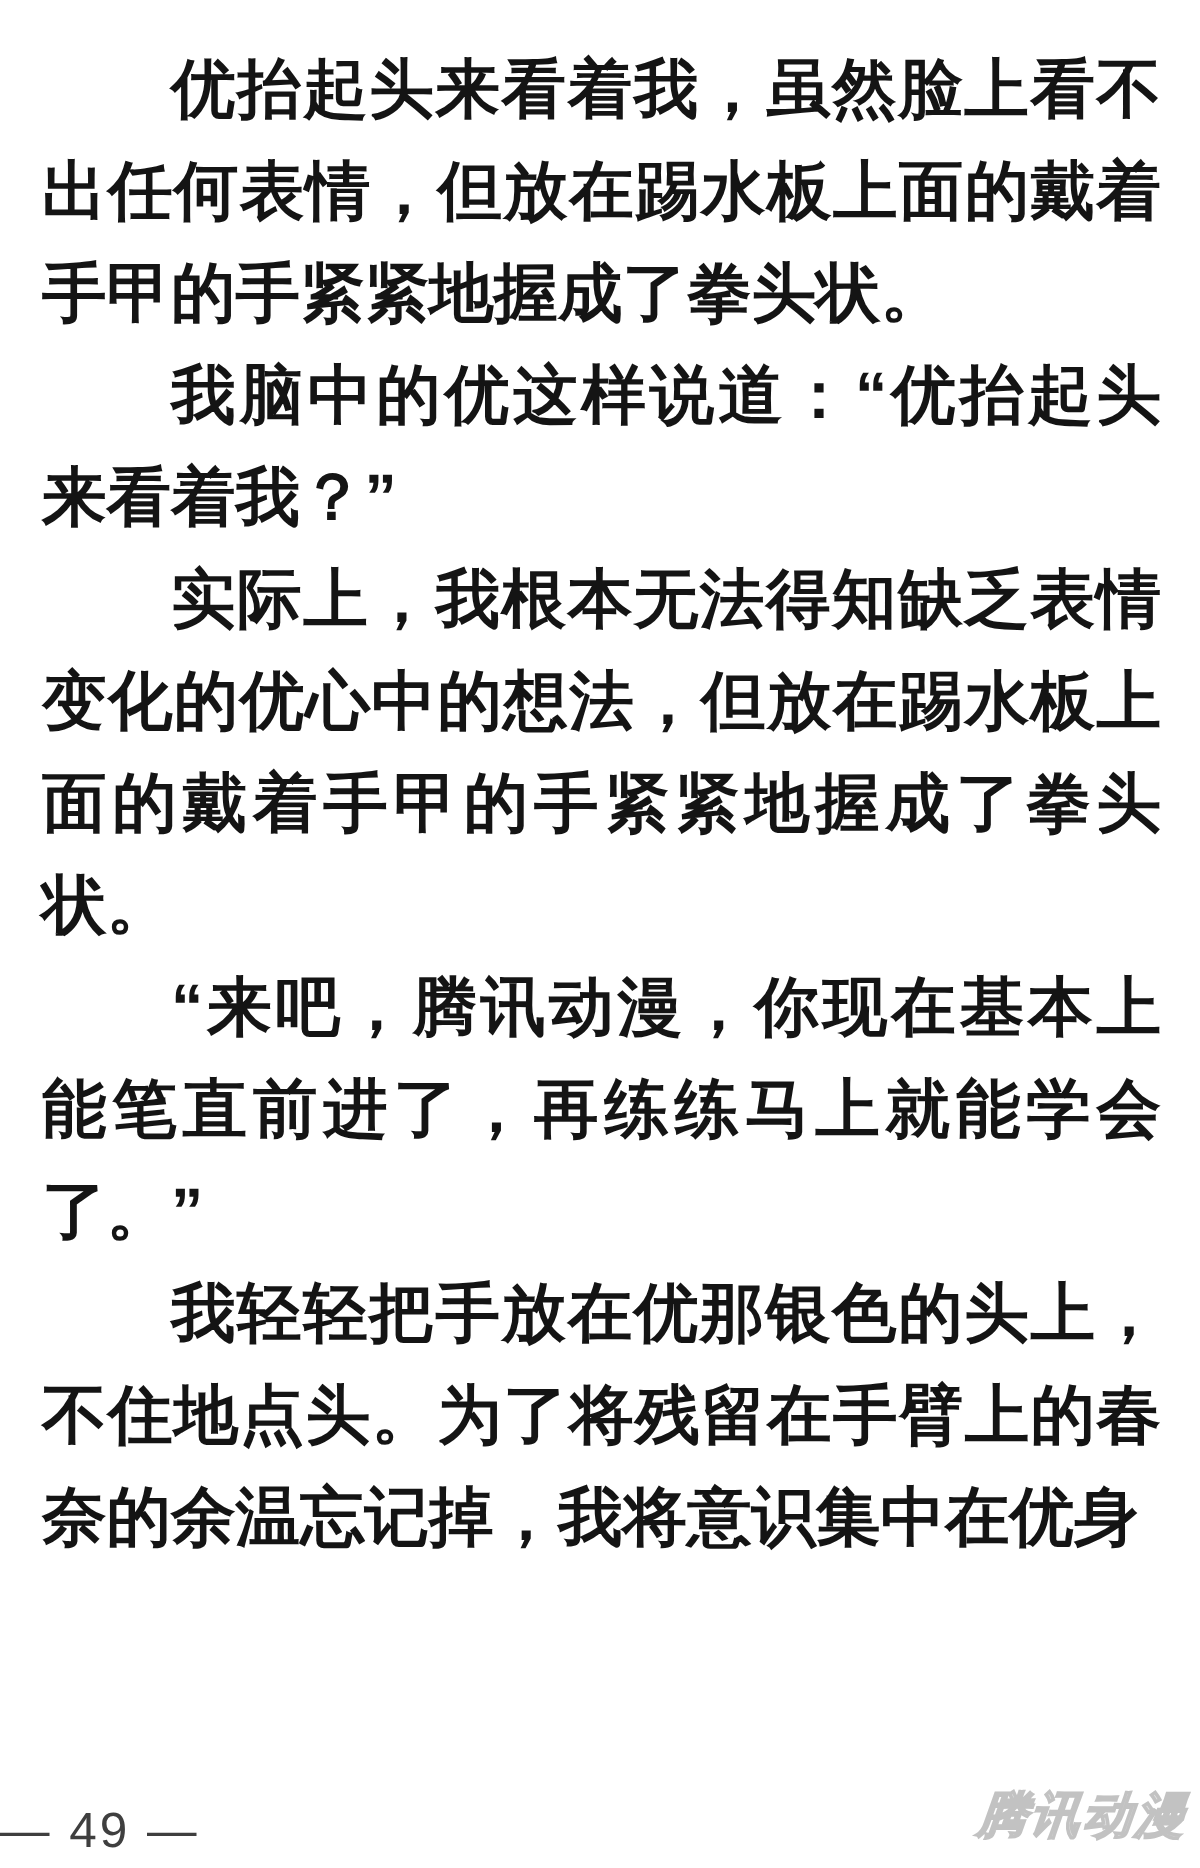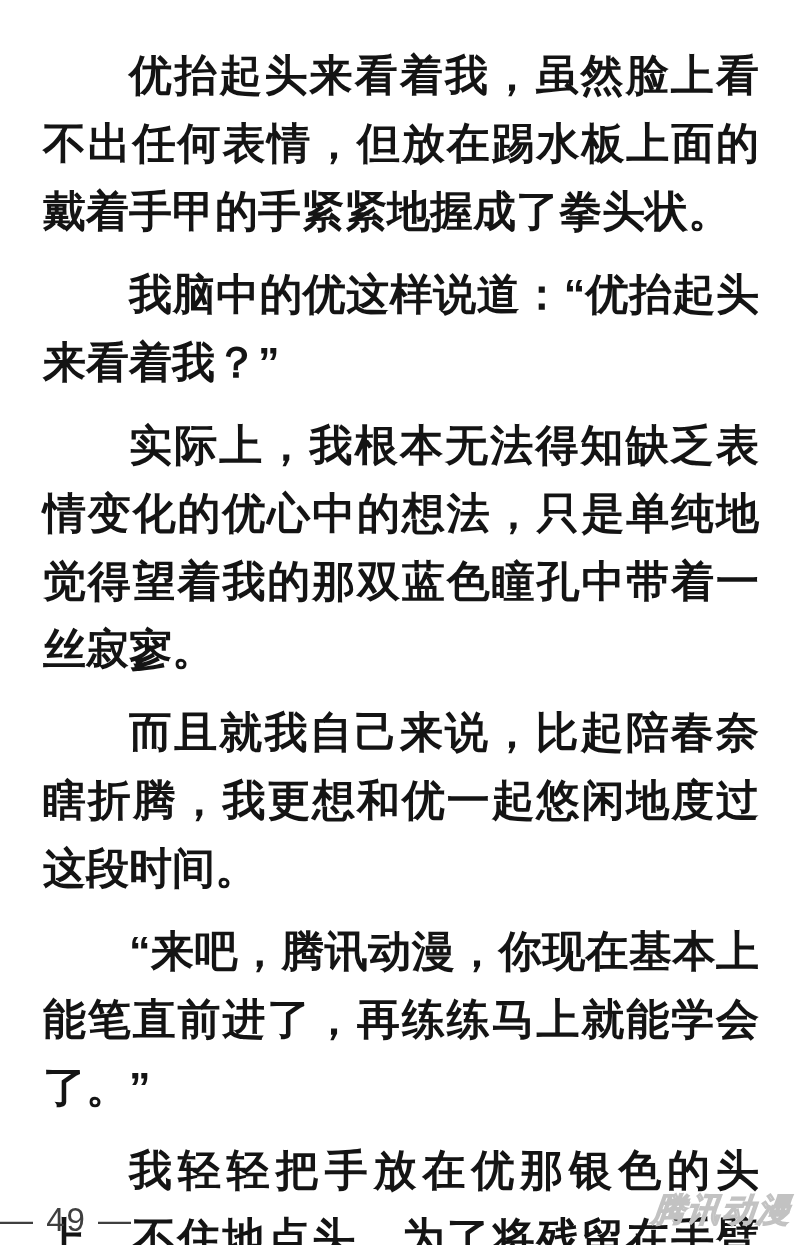--- a/index.html
+++ b/index.html
@@ -25,21 +25,21 @@
     top: 26px;
     font-size: 43px;
     line-height: 68px;
     font-weight: bold;
     color: #141414;
     text-align: justify;
     text-justify: inter-ideograph;
     word-break: break-all;
   }
   .content p {
-    margin: 15px;
+    margin: 0;
     padding: 0;
     text-indent: 2em;
   }
   .footer {
     position: absolute;
     left: 0;
     right: 0;
     bottom: 6px;
     text-align: left;
     font-size: 33px;
@@ -61,22 +61,21 @@
     white-space: nowrap;
   }
 </style>
 </head>
 <body style="background: rgb(255, 255, 255);">
 
 <div class="reader-page">
   <div class="content" id="paragraphs" style="color: rgb(20, 20, 20);">
       <p>优抬起头来看着我，虽然脸上看不出任何表情，但放在踢水板上面的戴着手甲的手紧紧地握成了拳头状。</p>
       <p>我脑中的优这样说道：“优抬起头来看着我？”</p>
-      <p>实际上，我根本无法得知缺乏表情变化的优心中的想法，只是单纯地觉得望着我的那双蓝色瞳孔中带着一丝寂寥。</p>
-      <p>而且就我自己来说，比起陪春奈瞎折腾，我更想和优一起悠闲地度过这段时间。</p>
+      <p>实际上，我根本无法得知缺乏表情变化的优心中的想法，但放在踢水板上面的戴着手甲的手紧紧地握成了拳头状。</p>
       <p>“来吧，腾讯动漫，你现在基本上能笔直前进了，再练练马上就能学会了。”</p>
       <p>我轻轻把手放在优那银色的头上，不住地点头。为了将残留在手臂上的春奈的余温忘记掉，我将意识集中在优身</p>
     </div>
   <div class="footer" style="color: rgb(63, 63, 63);">
     <span class="page-num">— 49 —</span>
   </div>
   <div class="watermark">腾讯动漫</div>
 </div>
 
 </body></html>

